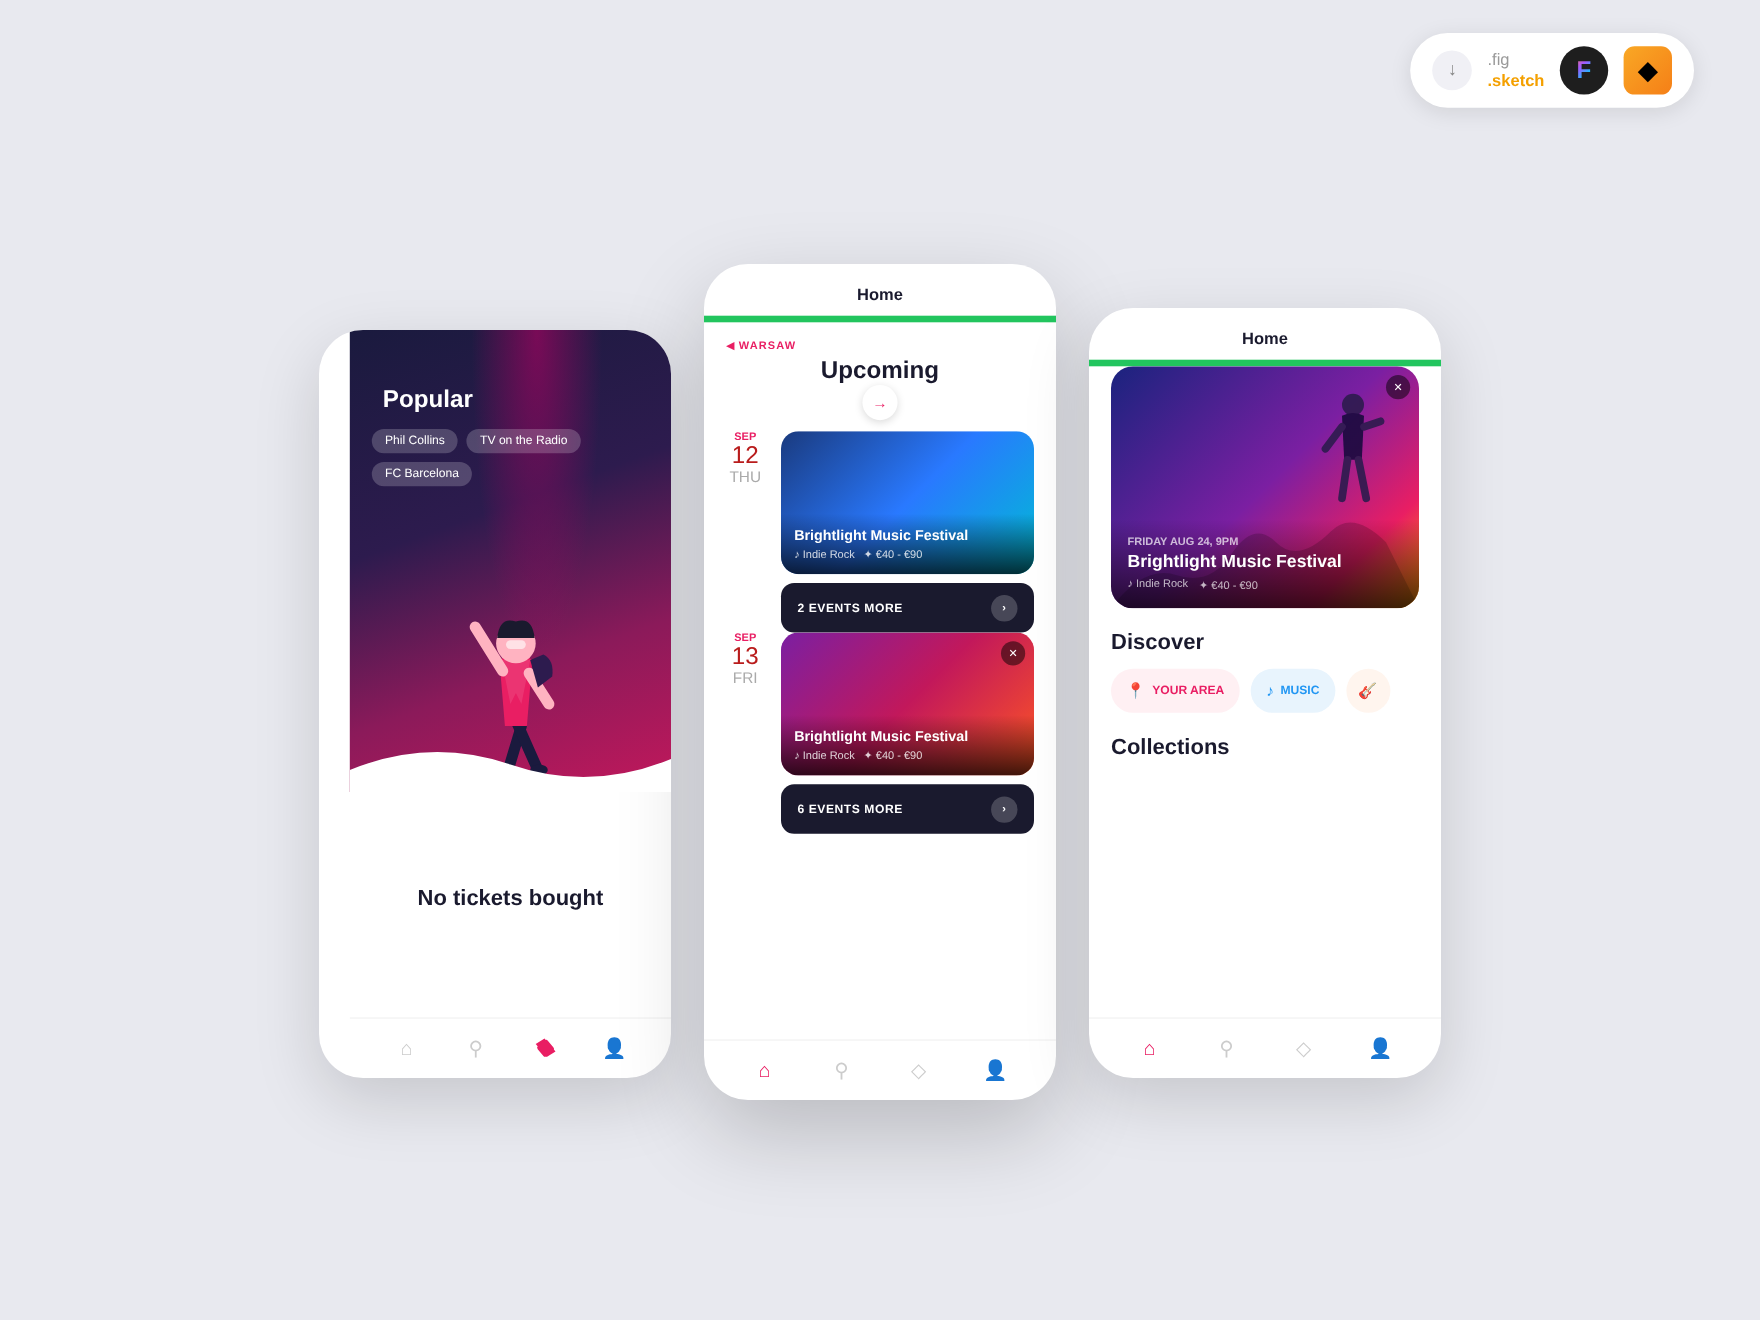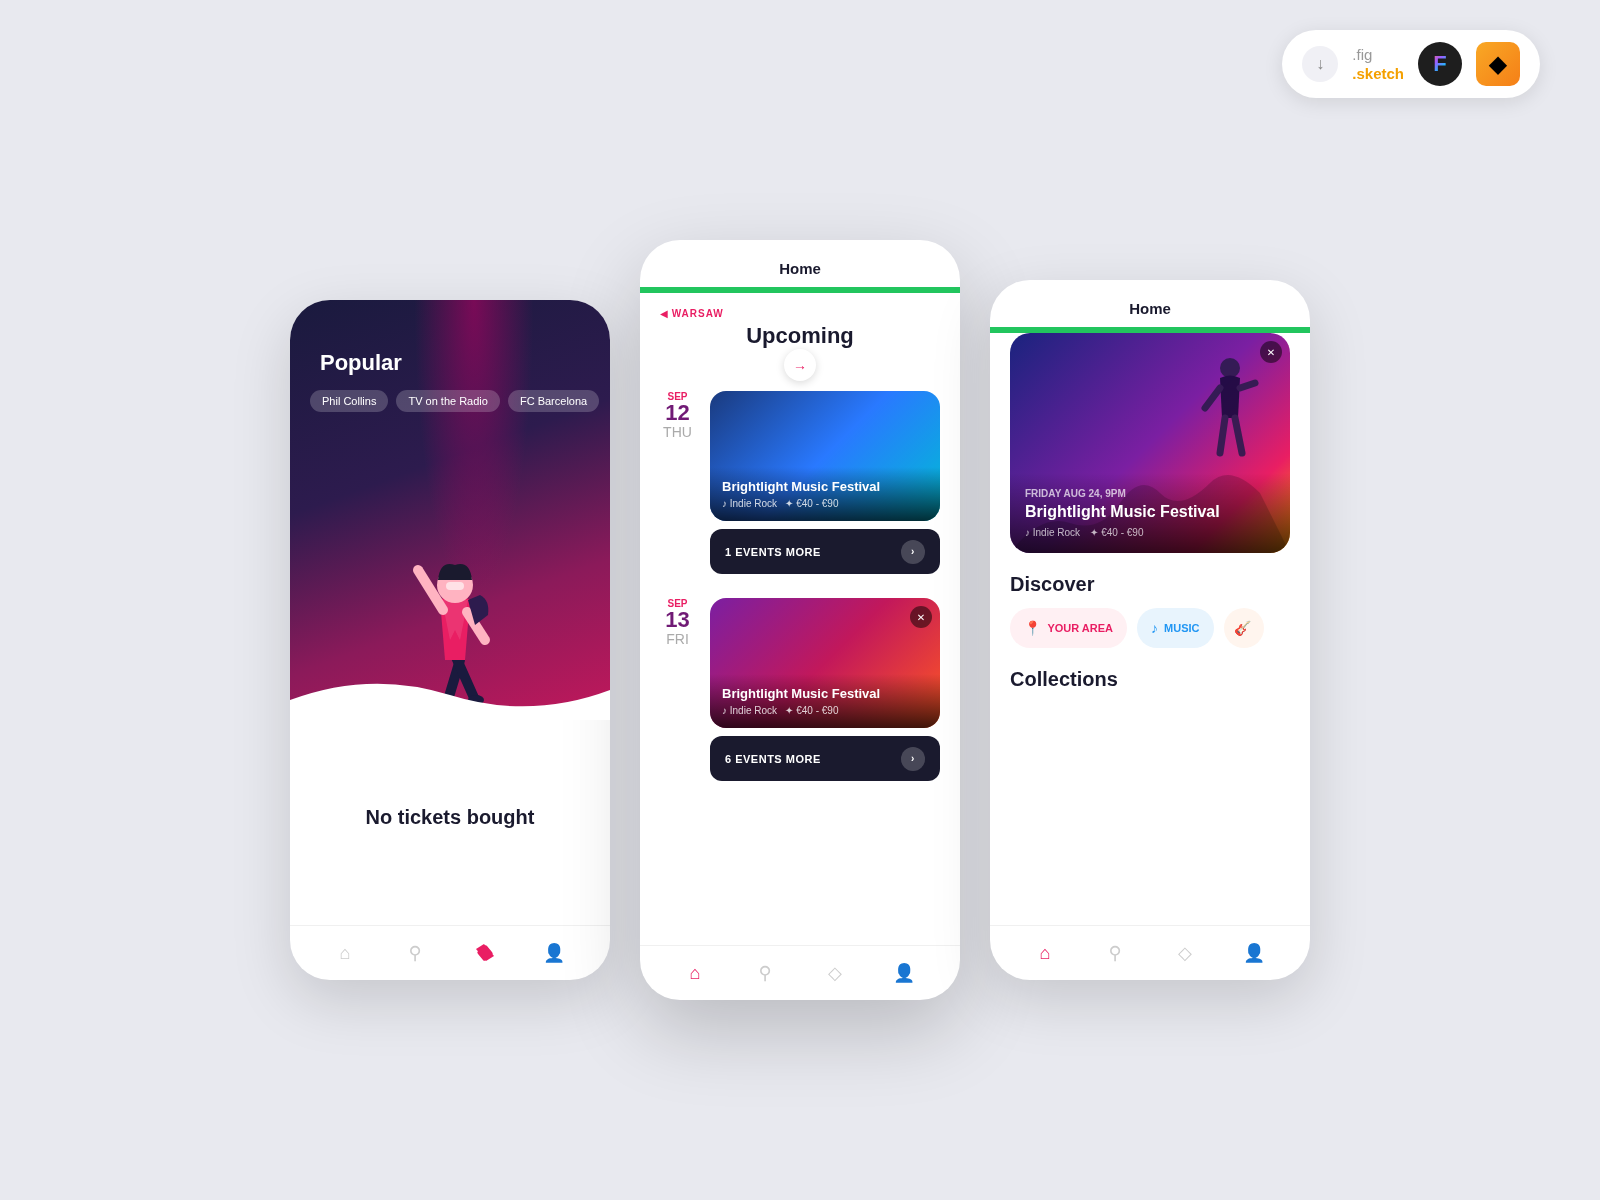--- a/index.html
+++ b/index.html
@@ -81,20 +81,21 @@
     .phone-1 {
       width: 320px;
       height: 680px;
       background: white;
       border-radius: 40px;
       overflow: hidden;
       box-shadow: 0 20px 60px rgba(0,0,0,0.15);
       display: flex;
       flex-direction: column;
       margin-top: 60px;
+      padding-left: 28px;
     }
     .phone-1-hero {
       width: 100%;
       height: 420px;
       background: linear-gradient(160deg, #1a1a3e 0%, #2d1b4e 40%, #8b1a5a 70%, #c2185b 100%);
       position: relative;
       overflow: hidden;
     }
     .spotlight {
       position: absolute;
@@ -223,25 +224,25 @@
       background: white;
       border-radius: 50%;
       display: flex;
       align-items: center;
       justify-content: center;
       box-shadow: 0 2px 8px rgba(0,0,0,0.15);
       color: #e91e63;
       font-size: 14px;
     }
 
-    .event-date-section { margin-bottom: 24px; }
+    .event-date-section { margin-bottom: 0; }
     .date-row { display: flex; gap: 15px; align-items: flex-start; }
     .date-col { min-width: 35px; text-align: center; }
     .month-label { font-size: 10px; color: #e91e63; font-weight: 700; text-transform: uppercase; }
-    .day-num { font-size: 22px; font-weight: 700; color: #701a75; line-height: 1; text-align: center; }
+    .day-num { font-size: 22px; font-weight: 400; color: #b91c1c; line-height: 1; text-align: center; }
     .day-name { font-size: 14px; color: #aaa; }
     .events-col { flex: 1; display: flex; flex-direction: column; gap: 8px; }
 
     .event-card {
       border-radius: 16px;
       overflow: hidden;
       position: relative;
       height: 130px;
     }
     .event-card-bg {
@@ -510,21 +511,21 @@
               <div class="event-card-bg bg-blue-concert"></div>
               <div class="event-card-overlay">
                 <div class="event-name">Brightlight Music Festival</div>
                 <div class="event-meta">
                   <span>♪ Indie Rock</span>
                   <span>✦ €40 - €90</span>
                 </div>
               </div>
             </div>
             <div class="more-events-btn">
-              <span class="more-text">1 EVENTS MORE</span>
+              <span class="more-text">2 EVENTS MORE</span>
               <div class="more-arrow">›</div>
             </div>
           </div>
         </div>
       </div>
 
       <div class="event-date-section">
         <div class="date-row">
           <div class="date-col">
             <div class="month-label">SEP</div>

